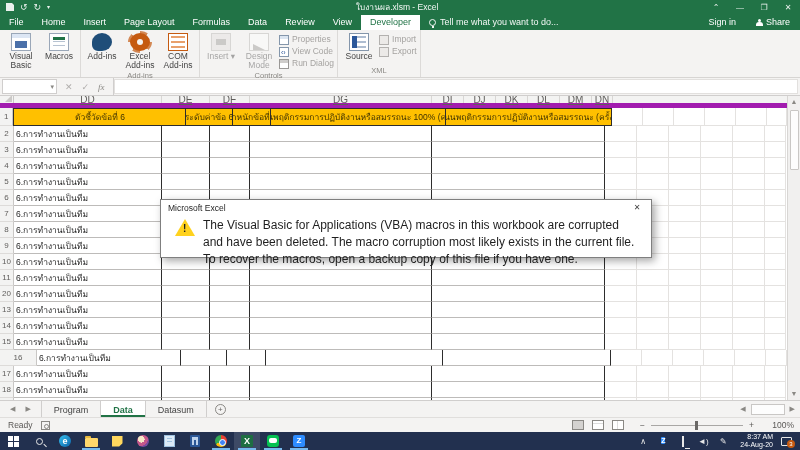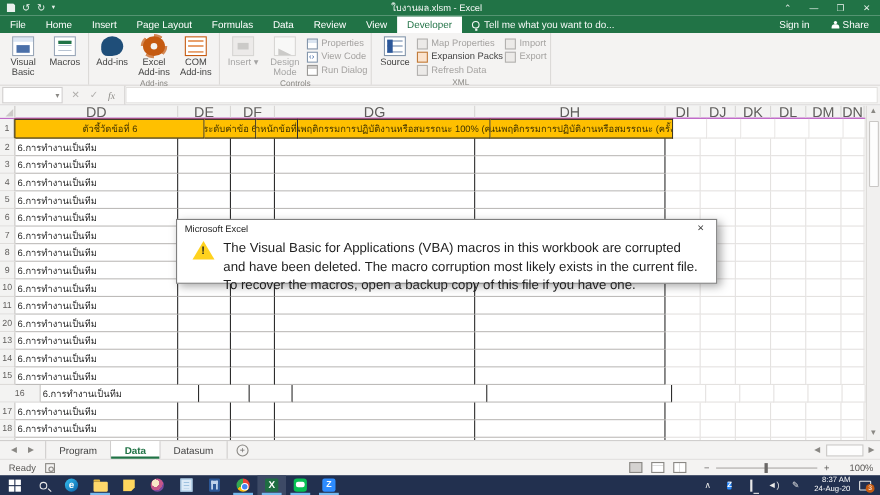--- a/index.html
+++ b/index.html
@@ -79,21 +79,21 @@
   .fbar { height:18px; background:#f4f3f2; display:flex; align-items:stretch; border-bottom:1px solid #d0cecd; }
   .namebox { width:55px; background:#fff; border:1px solid #d0cecd; margin:1px 0 1px 2px; position:relative; }
   .namebox .dd { position:absolute; right:2px; top:3px; font-size:7px; color:#8a8884; }
   .fbtns { display:flex; align-items:center; gap:9px; padding:0 8px; color:#b0aeac; font-size:9px; border-right:1px solid #d0cecd; }
   .fx { font-style:italic; color:#8a8884; font-family:"Liberation Serif",serif; }
   .finput { flex:1; background:#fff; margin:1px 2px 1px 0; border:1px solid #e2e0de; }
 
   
   .gridwrap { position:relative; height:304px; background:#fff; overflow:hidden; display:flex; }
   .sheet { flex:1; overflow:hidden; }
-  .colhdr { display:flex; height:12px; background:#f3f3f2; border-bottom:1px solid #a21caf; color:#5f5d5b; font-size:13px; }
+  .colhdr { display:flex; height:12px; background:#f3f3f2; border-bottom:5px solid #a21caf; color:#5f5d5b; font-size:10px;text-decoration:underline; }
   .colhdr .corner { position:relative; background:#f3f3f2; border-right:1px solid #c9c7c5; }
   .colhdr .corner::after { content:""; position:absolute; right:1px; bottom:1px; border-left:7px solid transparent; border-bottom:7px solid #cbc9c7; }
   .ch { border-right:1px solid #d8d6d4; display:flex; align-items:center; justify-content:center; }
   .grow { display:flex; height:16px; }
   .grow.hdr { height:18px; }
   .rn { background:#f3f3f2; border-right:1px solid #c9c7c5; border-bottom:1px solid #dddbd9; color:#5f5d5b; font-size:8px; display:flex; align-items:center; justify-content:center; }
   .cell { border-bottom:1px solid #e4e2e0; border-right:1px solid #e4e2e0; padding:0 2px; display:flex; align-items:center; overflow:hidden; white-space:nowrap; font-size:8.5px; color:#1f1f1f; }
   .cell.blk { border-right:1px solid #2d2d2d; }
   .cell.blkb { border-bottom:1px solid #bdbbb9; }
   .grow.hdr .cell { background:#ffc000; border-right:1px solid #2d2d2d; border-top:1px solid #2d2d2d; border-bottom:1px solid #2d2d2d; color:#3f3200; justify-content:center; font-size:8.5px; }
@@ -284,34 +284,20 @@
 
   <div class="rgroup">
     <div class="rgroup-body">
       <div class="bigbtn">
         <span class="bico i-source"></span>
         <span>Source</span>
       </div>
       <div class="smallstack">
         <div class="smallbtn disabled">
           <span class="sico s-grey"></span>
-          <span>Map Properties</span>
-        </div>
-        <div class="smallbtn">
-          <span class="sico s-expk"></span>
-          <span>Expansion Packs</span>
-        </div>
-        <div class="smallbtn disabled">
-          <span class="sico s-grey"></span>
-          <span>Refresh Data</span>
-        </div>
-      </div>
-      <div class="smallstack">
-        <div class="smallbtn disabled">
-          <span class="sico s-grey"></span>
           <span>Import</span>
         </div>
         <div class="smallbtn disabled">
           <span class="sico s-grey"></span>
           <span>Export</span>
         </div>
       </div>
     </div>
     <div class="rgroup-name">XML</div>
   </div>
@@ -331,21 +317,20 @@
 </div>
 
 <div class="gridwrap">
   <div class="sheet">
     <div class="colhdr" id="colhdr">
         <div class="corner" style="width: 14px;"></div>
         <div class="ch" style="width: 148px;">DD</div>
         <div class="ch" style="width: 48px;">DE</div>
         <div class="ch" style="width: 40px;">DF</div>
         <div class="ch" style="width: 182px;">DG</div>
-        <div class="ch" style="width: 173px;">DH</div>
         <div class="ch" style="width: 32px;">DI</div>
         <div class="ch" style="width: 32px;">DJ</div>
         <div class="ch" style="width: 32px;">DK</div>
         <div class="ch" style="width: 32px;">DL</div>
         <div class="ch" style="width: 32px;">DM</div>
         <div class="ch" style="width: 21px;">DN</div>
       </div>
     <div id="rows">
         <div class="grow hdr">
           <div class="rn" style="width: 14px;">1</div>

